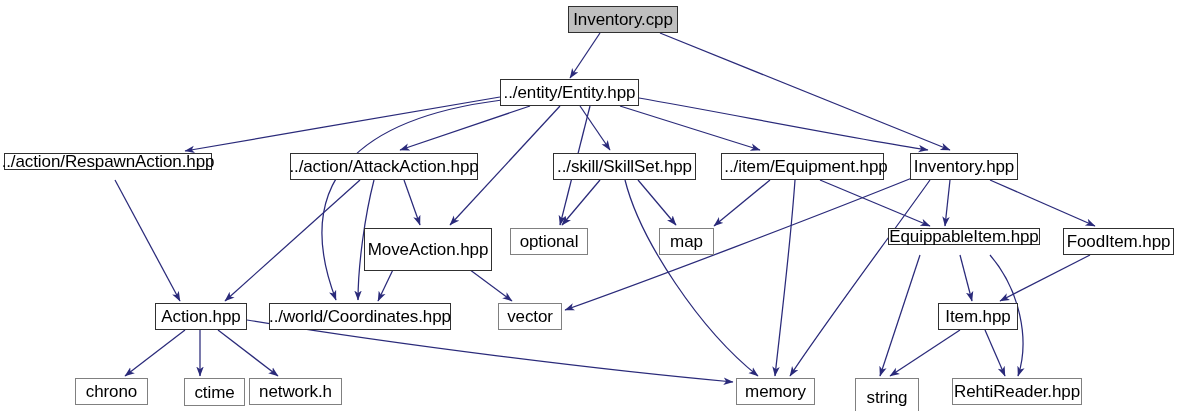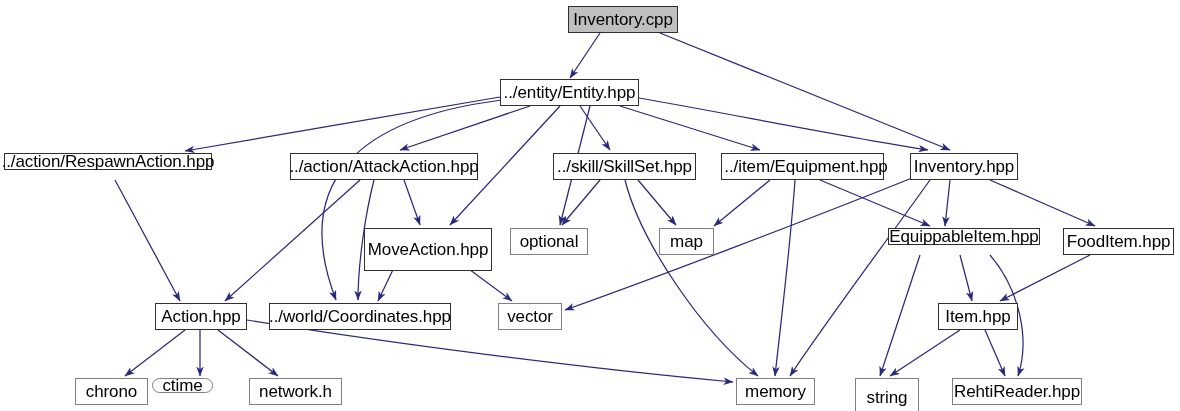--- a/index.html
+++ b/index.html
@@ -145,21 +145,21 @@
       </div>
       <div class="node-box system" style="left: 498px; top: 303px; width: 64px; height: 27px;">
         <span class="node-label">vector</span>
       </div>
       <div class="node-box project" style="left: 938px; top: 303px; width: 80px; height: 27px;">
         <span class="node-label">Item.hpp</span>
       </div>
       <div class="node-box system" style="left: 75px; top: 378px; width: 73px; height: 27px;">
         <span class="node-label">chrono</span>
       </div>
-      <div class="node-box system" style="left: 152px; top: 378px; width: 61px; height: 15px; border-radius: 13px;">
+      <div class="node-box system" style="left: 184px; top: 378px; width: 61px; height: 28px;">
         <span class="node-label">ctime</span>
       </div>
       <div class="node-box system" style="left: 249px; top: 378px; width: 93px; height: 27px;">
         <span class="node-label">network.h</span>
       </div>
       <div class="node-box system" style="left: 736px; top: 378px; width: 79px; height: 27px;">
         <span class="node-label">memory</span>
       </div>
       <div class="node-box system" style="left: 855px; top: 378px; width: 64px; height: 38px;">
         <span class="node-label">string</span>

